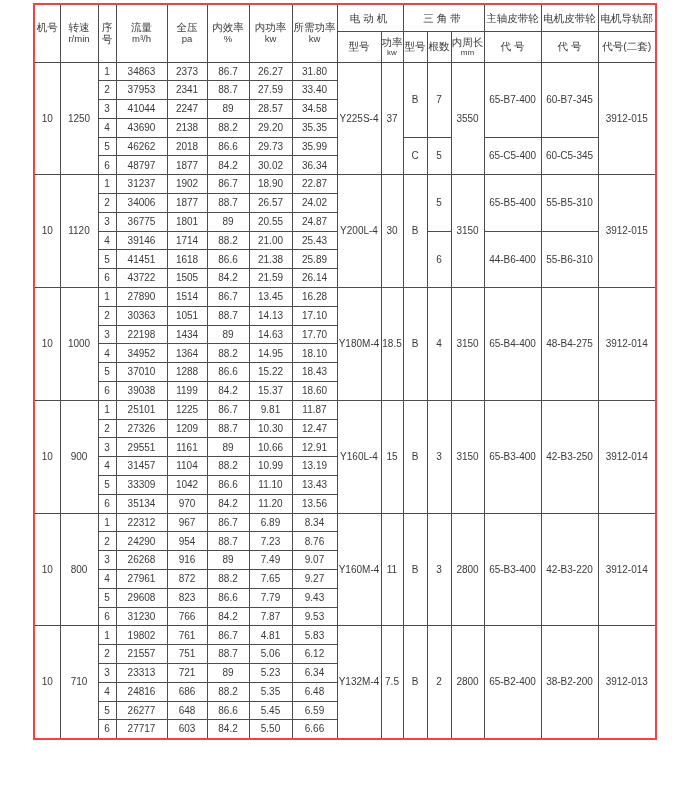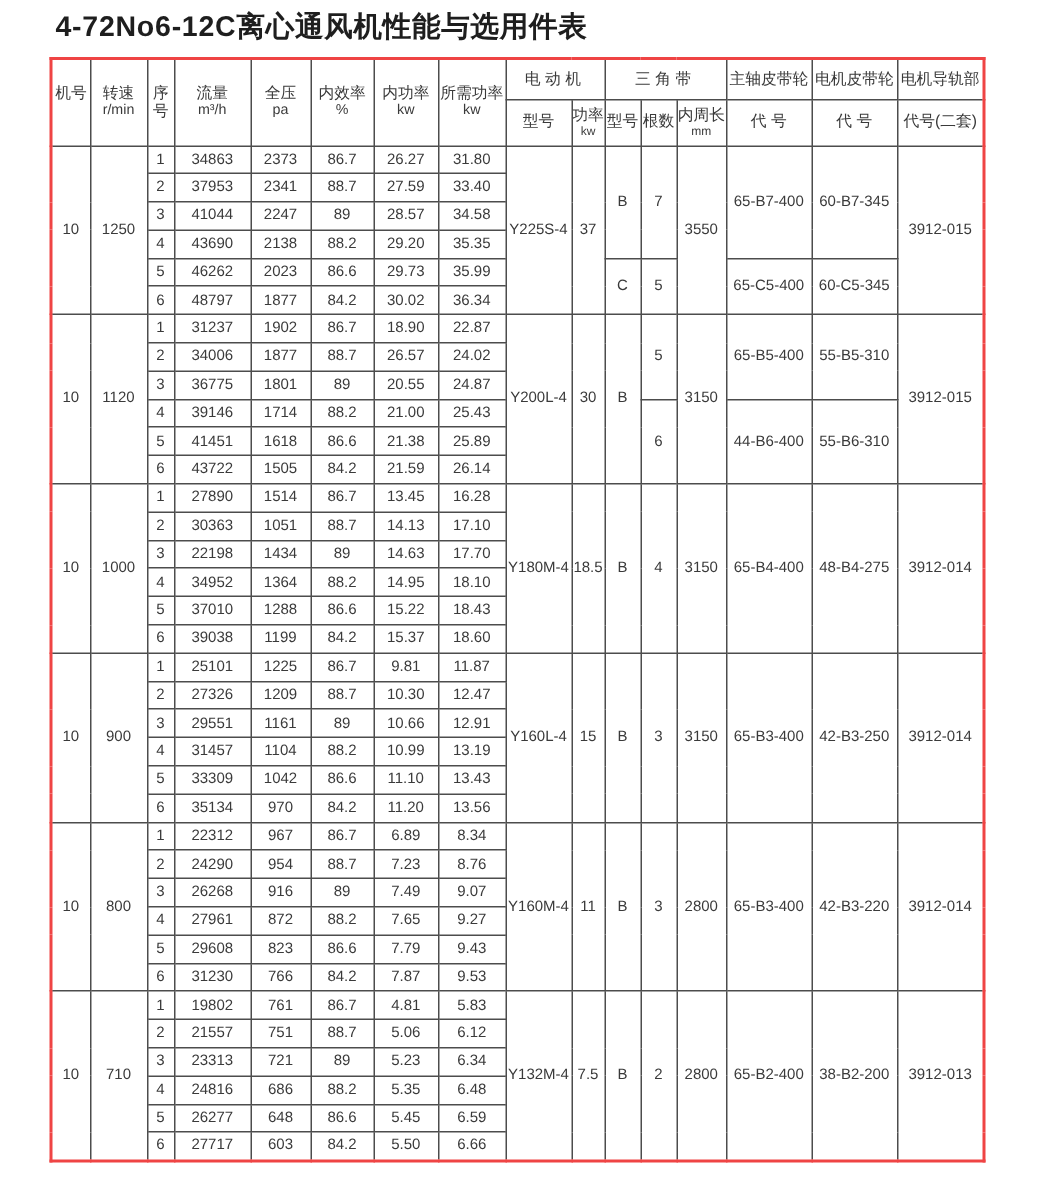--- a/index.html
+++ b/index.html
@@ -28,21 +28,20 @@
   .spec tbody tr{height:18.8px;}
   .hdr-unit{font-size:9.5px;margin-top:1px;}
   .hdr-unit.u-underline{margin-left:36px;}
   .tiny-unit{font-size:8px;line-height:1;margin-top:0;}
   .group-label{letter-spacing:3px;}
 </style>
 </head>
 <body>
 
 <div class="page">
-  <div class="title">4-72No6-12C离心通风机性能与选用件表</div>
 
   <table class="spec">
     <colgroup>
       <col style="width:26px">
         <col style="width:38px">
         <col style="width:18px">
       <col style="width:51px">
         <col style="width:40px">
         <col style="width:42px">
       <col style="width:43px">
@@ -174,21 +173,21 @@
           <td>4</td>
           <td>43690</td>
           <td>2138</td>
           <td>88.2</td>
           <td>29.20</td>
           <td>35.35</td>
         </tr>
         <tr>
           <td>5</td>
           <td>46262</td>
-          <td>2023</td>
+          <td>2018</td>
           <td>86.6</td>
           <td>29.73</td>
           <td>35.99</td>
           <td rowspan="2">C</td>
           <td rowspan="2">5</td>
           <td rowspan="2">65-C5-400</td>
           <td rowspan="2">60-C5-345</td>
         </tr>
         <tr>
           <td>6</td>

